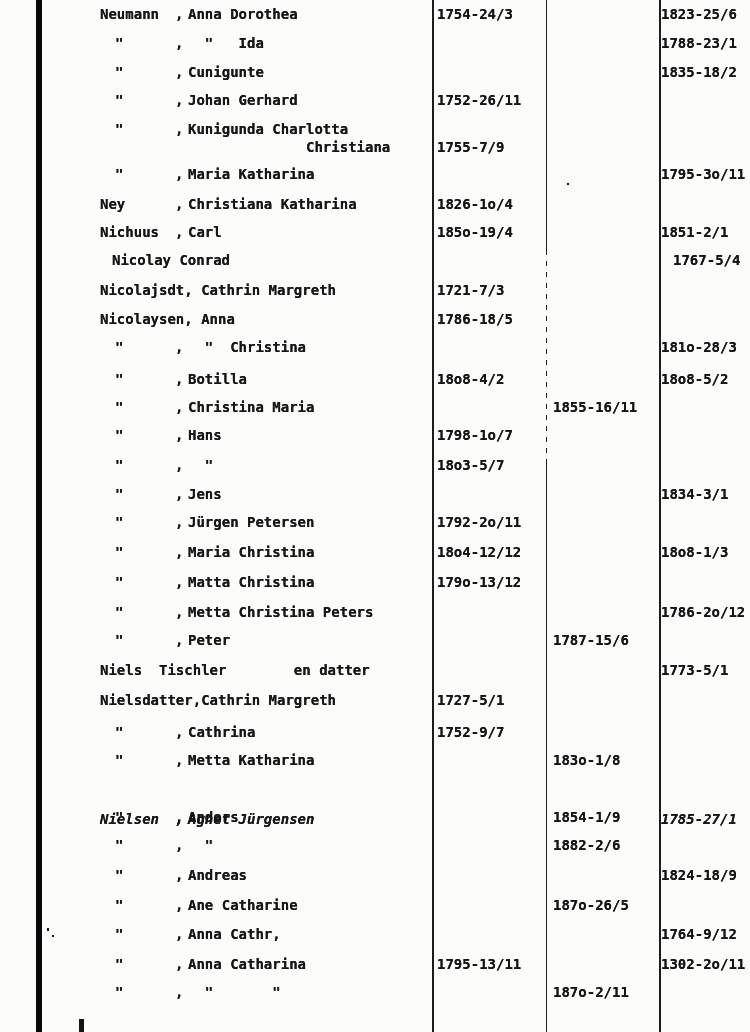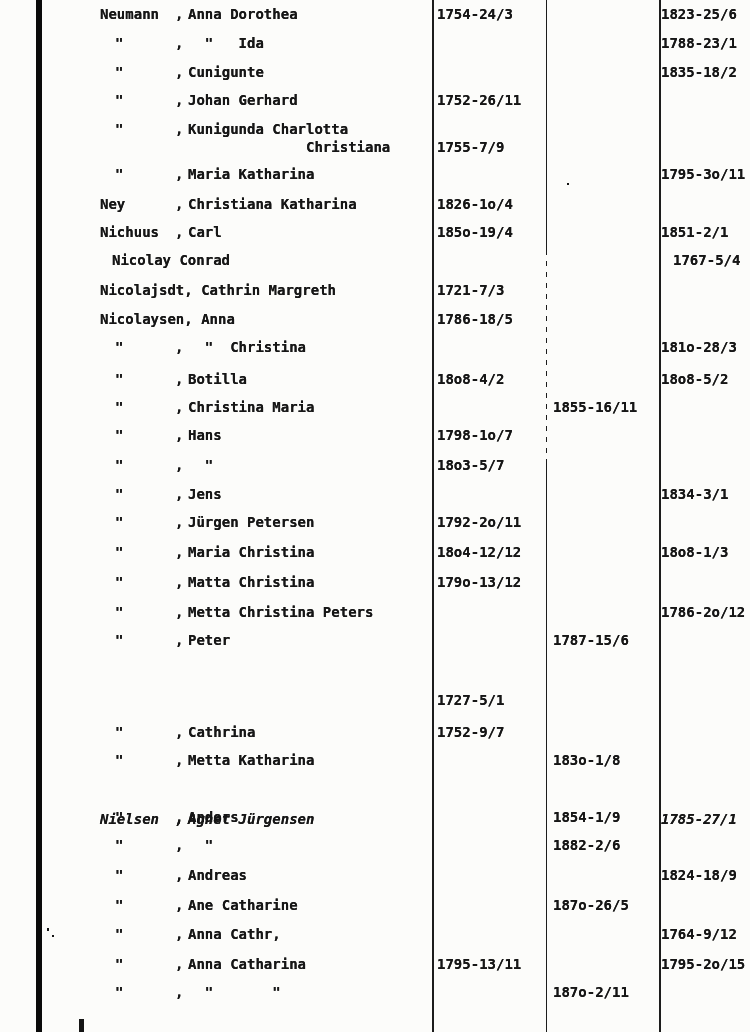--- a/index.html
+++ b/index.html
@@ -183,21 +183,26 @@
         <span class="cell sep">,</span>
         <span class="cell given">Metta Christina Peters</span>
         <span class="cell dc">1786-2o/12</span>
       </div>
       <div class="row" style="top: 633px;">
         <span class="cell surname ditto">"</span>
         <span class="cell sep">,</span>
         <span class="cell given">Peter</span>
         <span class="cell db">1787-15/6</span>
       </div>
+      <div class="row" style="top: 663px;">
+        <span class="cell surname">Niels  Tischler        en datter</span>
+        <span class="cell dc">1773-5/1</span>
+      </div>
       <div class="row" style="top: 693px;">
+        <span class="cell surname">Nielsdatter,Cathrin Margreth</span>
         <span class="cell da">1727-5/1</span>
       </div>
       <div class="row" style="top: 725px;">
         <span class="cell surname ditto">"</span>
         <span class="cell sep">,</span>
         <span class="cell given">Cathrina</span>
         <span class="cell da">1752-9/7</span>
       </div>
       <div class="row" style="top: 753px;">
         <span class="cell surname ditto">"</span>
@@ -239,21 +244,21 @@
         <span class="cell surname ditto">"</span>
         <span class="cell sep">,</span>
         <span class="cell given">Anna Cathr,</span>
         <span class="cell dc">1764-9/12</span>
       </div>
       <div class="row" style="top: 957px;">
         <span class="cell surname ditto">"</span>
         <span class="cell sep">,</span>
         <span class="cell given">Anna Catharina</span>
         <span class="cell da">1795-13/11</span>
-        <span class="cell dc">1795-2o/15</span>
+        <span class="cell dc">1302-2o/11</span>
       </div>
       <div class="row" style="top: 985px;">
         <span class="cell surname ditto">"</span>
         <span class="cell sep">,</span>
         <span class="cell given">  "       "</span>
         <span class="cell db">187o-2/11</span>
       </div>
     </div>
 </div>
 

